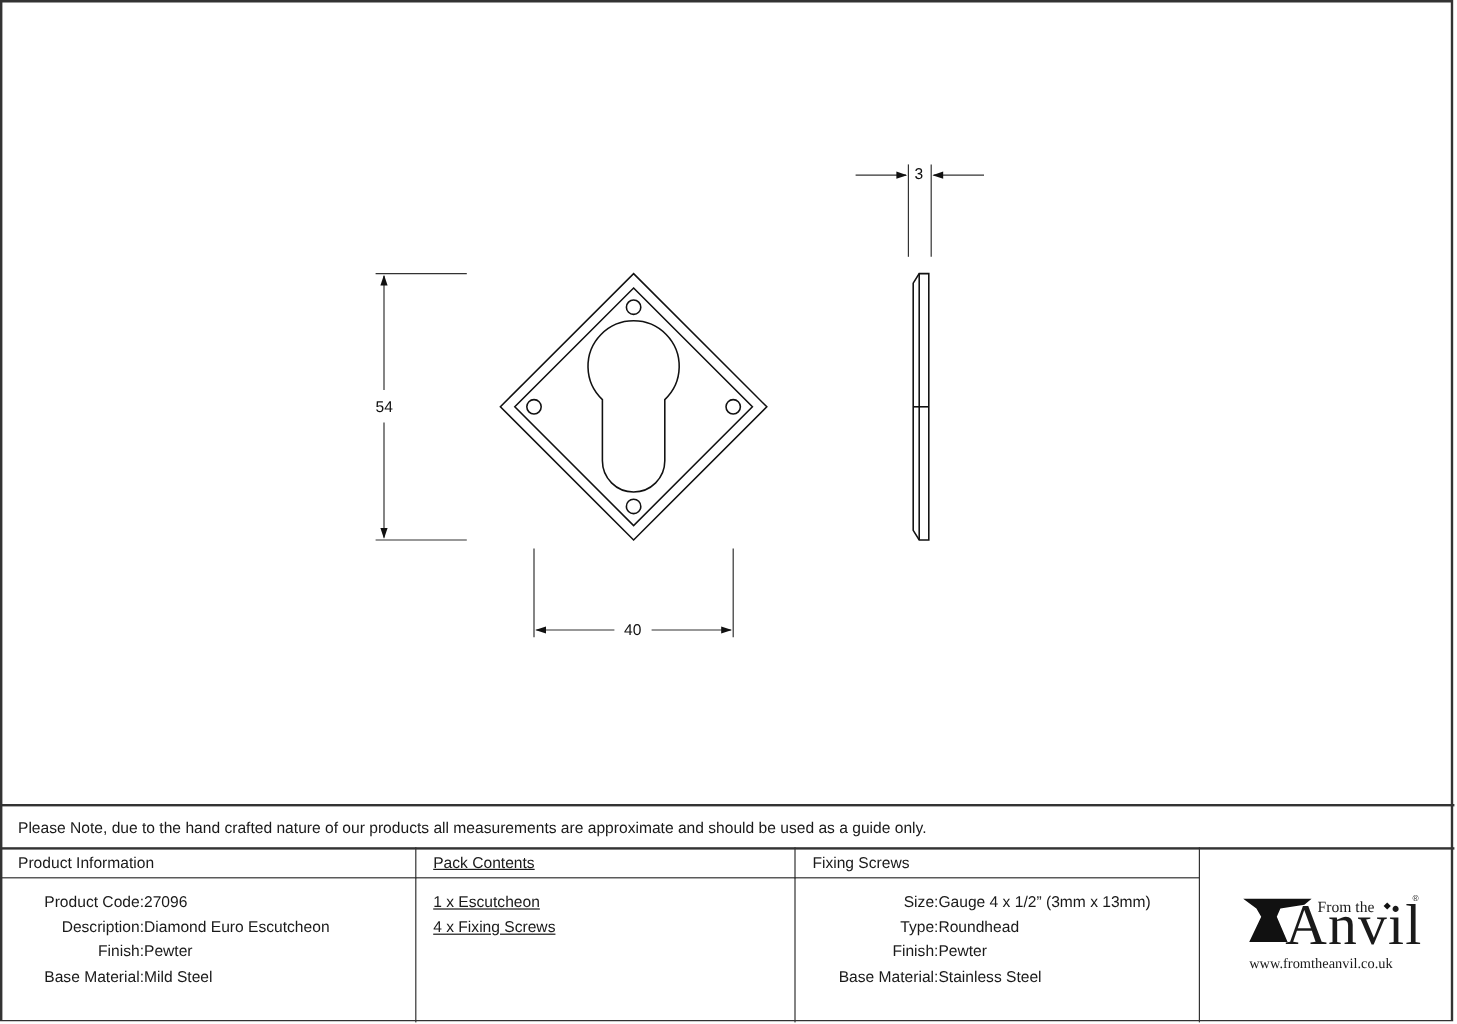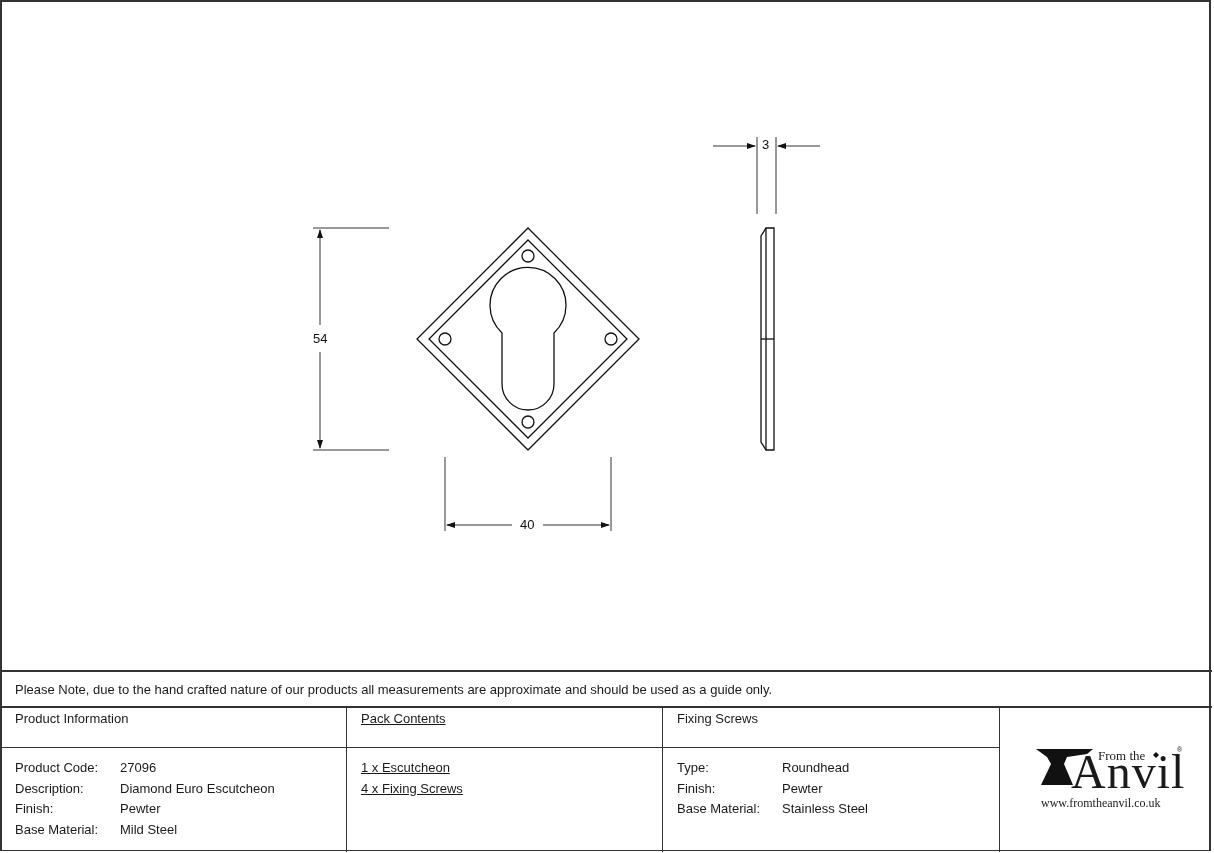--- a/index.html
+++ b/index.html
@@ -5,24 +5,24 @@
   html, body { margin:0; padding:0; background:#fff; }
   body { width:1214px; height:853px; position:relative; overflow:hidden; font-family:"Liberation Sans", sans-serif; color:#1a1a1a; }
   .frame { position:absolute; left:0; top:0; width:1211px; height:851px; border-top:2px solid #333; border-left:2px solid #333; border-right:2px solid #333; border-bottom:1px solid #333; box-sizing:border-box; }
   .drawing { position:absolute; left:0; top:0; width:1214px; height:670px; }
   .drawing svg { position:absolute; left:0; top:0; }
   .dimlabel { position:absolute; font-size:13px; color:#111; background:#fff; line-height:14px; }
   .note { position:absolute; left:0; top:670px; width:1212px; height:37px; border-top:2px solid #333; box-sizing:border-box; }
   .note span { position:absolute; left:15px; top:10px; font-size:13px; }
   .tbl { position:absolute; top:706px; height:146px; border-top:2px solid #333; box-sizing:border-box; }
   .col { position:absolute; top:0; height:100%; box-sizing:border-box; }
-  .col .head { height:40px; border-bottom:1px solid #333; box-sizing:border-box; padding:3px 0 0 15px; font-size:13px; }
+  .col .head { height:24px; border-bottom:1px solid #333; box-sizing:border-box; padding:3px 0 0 15px; font-size:13px; }
   .col .body { padding:10px 0 0 15px; font-size:13px; line-height:20.7px; }
   .row { display:flex; }
-  .row .k { width:105px; }
+  .row .k { width:105px;text-align:right; }
   .vline { position:absolute; top:706px; height:146px; width:0; border-left:1px solid #333; }
   .logo { position:absolute; left:1001px; top:708px; width:211px; height:143px;padding-left:34px; }
   .logo .from { position:absolute; left:97px; top:40px; font-family:"Liberation Serif", serif; font-size:13px; }
   .logo .anvil { position:absolute; left:70px; top:40px; font-family:"Liberation Serif", serif; font-size:48px; line-height:48px; letter-spacing:1px; }
   .logo .url { position:absolute; left:40px; top:88px; font-family:"Liberation Serif", serif; font-size:12px; }
   .logo .reg { position:absolute; left:176px; top:38px; font-size:7px; }
 </style>
 </head>
 <body>
 
@@ -107,20 +107,24 @@
     <div class="head">Pack Contents</div>
     <div class="body">
       <div>1 x Escutcheon</div>
       <div>4 x Fixing Screws</div>
     </div>
   </div>
   <div class="col" style="left:662px;width:338px;">
     <div class="head">Fixing Screws</div>
     <div class="body">
       <div class="row">
+          <span class="k">Size:</span>
+          <span>Gauge 4 x 1/2” (3mm x 13mm)</span>
+        </div>
+      <div class="row">
           <span class="k">Type:</span>
           <span>Roundhead</span>
         </div>
       <div class="row">
           <span class="k">Finish:</span>
           <span>Pewter</span>
         </div>
       <div class="row">
           <span class="k">Base Material:</span>
           <span>Stainless Steel</span>

